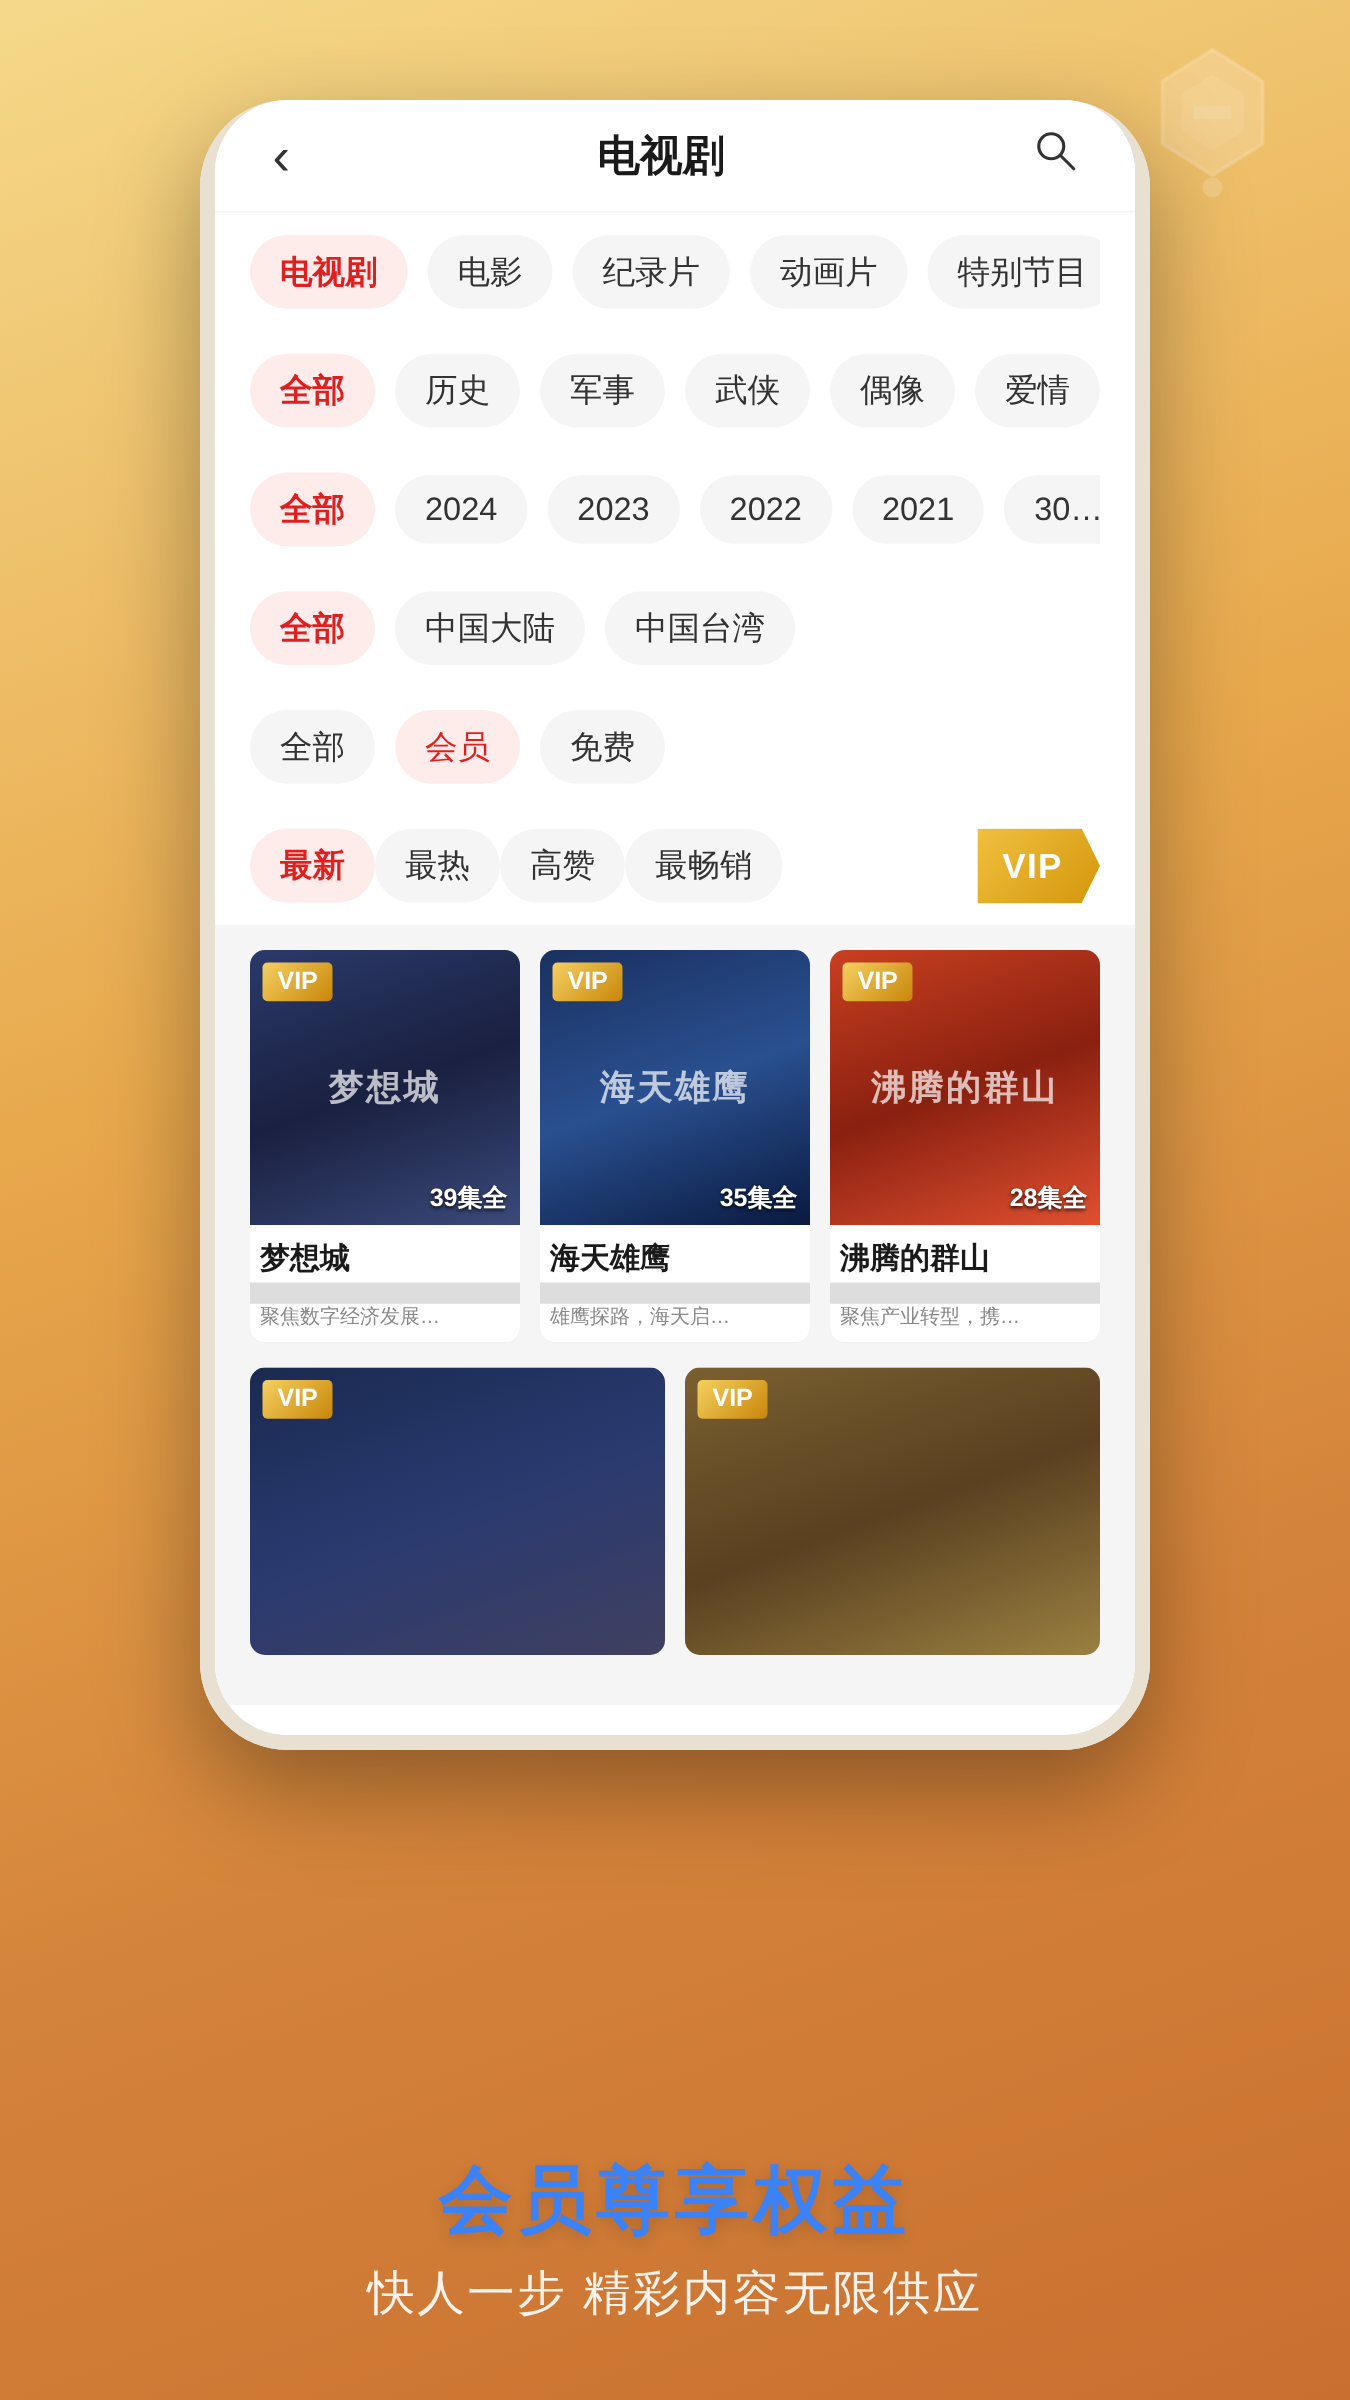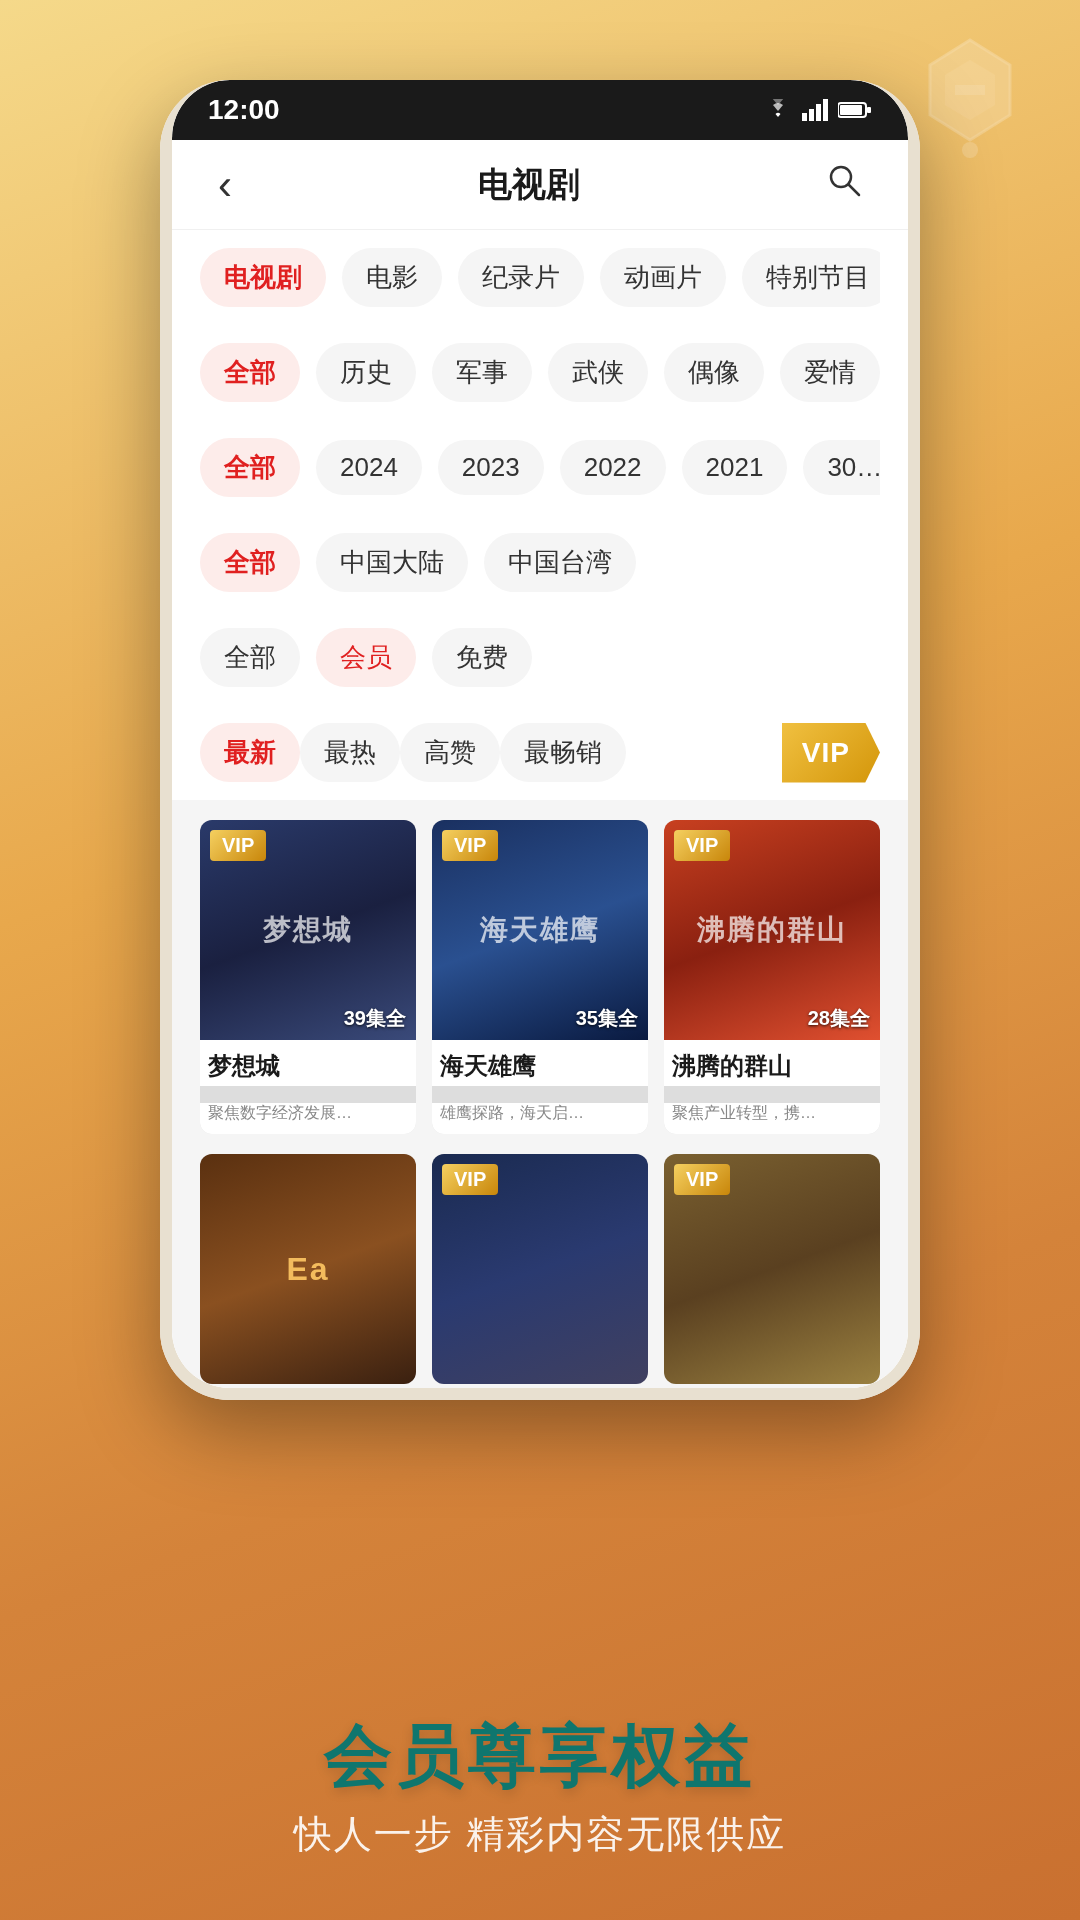--- a/index.html
+++ b/index.html
@@ -221,23 +221,23 @@
 
     
     .promo-section {
       position: absolute;
       bottom: 60px;
       left: 0;
       right: 0;
       text-align: center;
     }
     .promo-title {
-      font-size: 68px;
+      font-size: 59px;
       font-weight: 900;
-      color: #0f766e;
+      color: #3b82f6;
       letter-spacing: 4px;
       text-shadow: 0 4px 12px rgba(0,0,0,0.15);
       line-height: 1.1;
     }
     .promo-subtitle {
       font-size: 38px;
       color: rgba(255,255,255,0.9);
       margin-top: 16px;
       letter-spacing: 2px;
     }
@@ -268,44 +268,20 @@
 <svg class="bg-logo" viewBox="0 0 140 140" fill="none" xmlns="http://www.w3.org/2000/svg">
   <path d="M70 10 L110 35 L110 85 L70 110 L30 85 L30 35 Z" fill="rgba(255,255,255,0.5)" stroke="rgba(255,255,255,0.6)" stroke-width="3"></path>
   <path d="M70 30 L95 45 L95 75 L70 90 L45 75 L45 45 Z" fill="rgba(255,255,255,0.3)"></path>
   <path d="M55 55 L85 55 L85 65 L55 65 Z" fill="rgba(255,255,255,0.7)"></path>
   <circle cx="70" cy="120" r="8" fill="rgba(255,255,255,0.5)"></circle>
 </svg>
 
 <div class="phone-frame">
   <div class="phone-screen">
 
-    <div class="status-bar">
-      <span class="status-time">12:00</span>
-      <div class="status-icons">
-
-        <svg width="28" height="22" viewBox="0 0 28 22">
-          <path d="M14 18l2.5-3a3.5 3.5 0 00-5 0L14 18z" fill="#fff"></path>
-          <path d="M14 12l5-6a8 8 0 00-10 0l5 6z" fill="#fff" opacity="0.7"></path>
-          <path d="M14 6l7-8a14 14 0 00-14 0l7 8z" fill="#fff" opacity="0.4"></path>
-        </svg>
-
-        <svg width="26" height="22" viewBox="0 0 26 22">
-          <rect x="0" y="14" width="5" height="8" fill="#fff"></rect>
-          <rect x="7" y="10" width="5" height="12" fill="#fff"></rect>
-          <rect x="14" y="5" width="5" height="17" fill="#fff"></rect>
-          <rect x="21" y="0" width="5" height="22" fill="#fff"></rect>
-        </svg>
-
-        <svg width="34" height="18" viewBox="0 0 34 18">
-          <rect x="0" y="2" width="28" height="14" rx="3" stroke="#fff" stroke-width="2" fill="none"></rect>
-          <rect x="2" y="4" width="22" height="10" rx="1" fill="#fff"></rect>
-          <rect x="29" y="6" width="4" height="6" rx="1" fill="#fff"></rect>
-        </svg>
-      </div>
-    </div>
 
     <div class="nav-bar">
       <span class="nav-back" style="font-size:42px; color:#333; font-weight:300;">‹</span>
       <span class="nav-title">电视剧</span>
       <span class="nav-search">
         <svg width="36" height="36" viewBox="0 0 36 36" fill="none">
           <circle cx="15" cy="15" r="10" stroke="#333" stroke-width="2.5" fill="none"></circle>
           <line x1="23" y1="23" x2="33" y2="33" stroke="#333" stroke-width="2.5" stroke-linecap="round"></line>
         </svg>
       </span>
@@ -391,25 +367,20 @@
             <div class="poster-text-overlay">沸腾的群山</div>
             <span class="episode-count">28集全</span>
           </div>
           <div class="grid-item-title">沸腾的群山</div>
           <div class="grid-item-desc">聚焦产业转型，携…</div>
         </div>
       </div>
 
       <div class="grid-row">
 
-        <div class="grid-item">
-          <div class="grid-img-placeholder poster-4" style="height:230px;">
-            <div class="poster-text-overlay" style="color:rgba(255,200,100,0.9); font-size:32px;">Ea</div>
-          </div>
-        </div>
 
         <div class="grid-item">
           <div class="grid-img-placeholder poster-5" style="height:230px;">
             <div class="vip-badge">VIP</div>
           </div>
         </div>
 
         <div class="grid-item">
           <div class="grid-img-placeholder poster-6" style="height:230px;">
             <div class="vip-badge">VIP</div>

